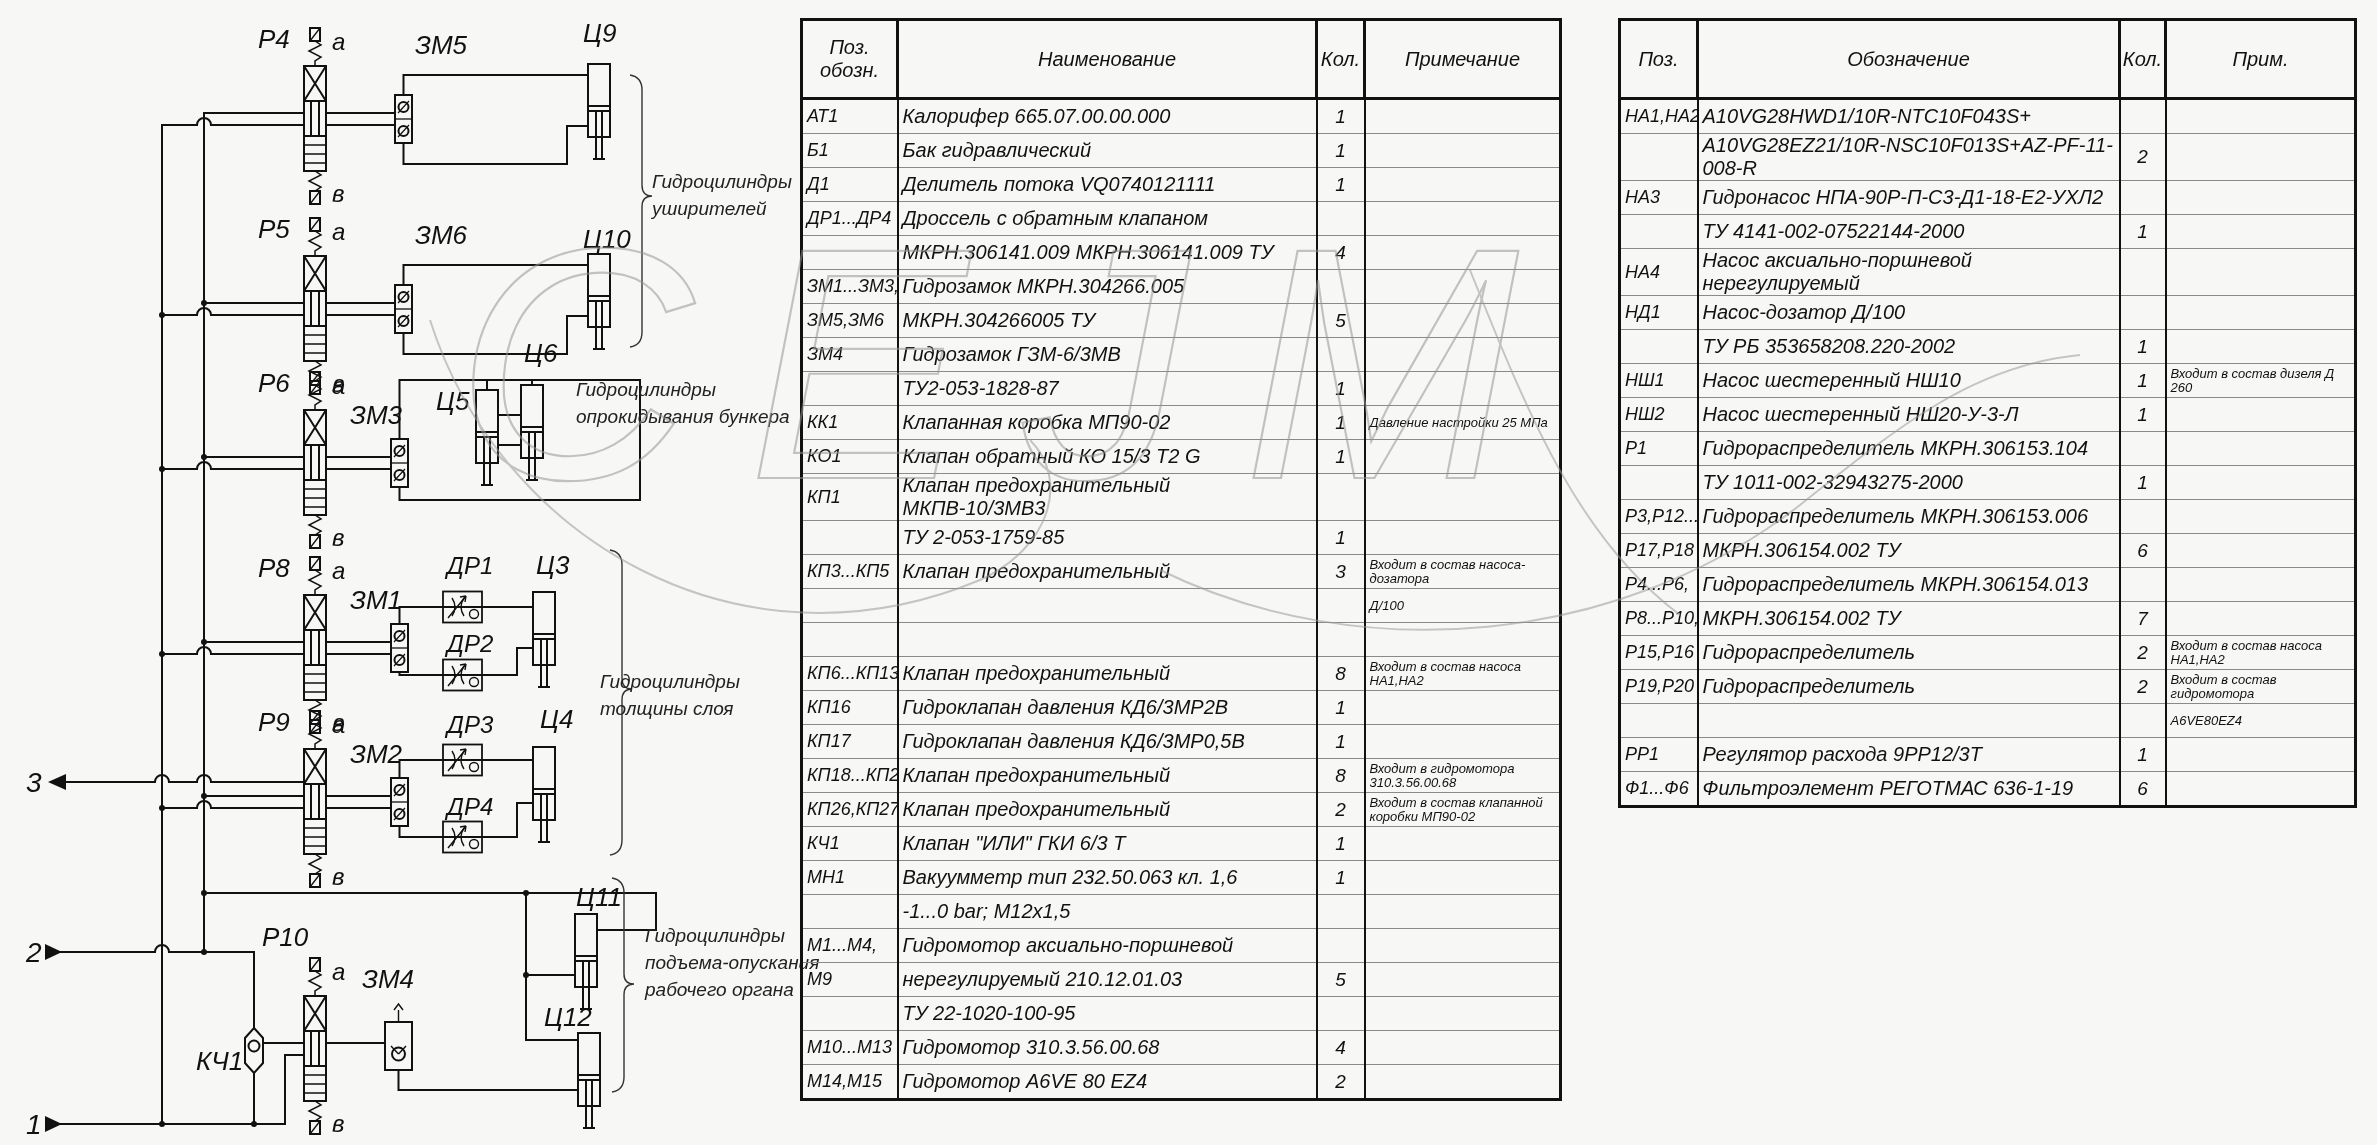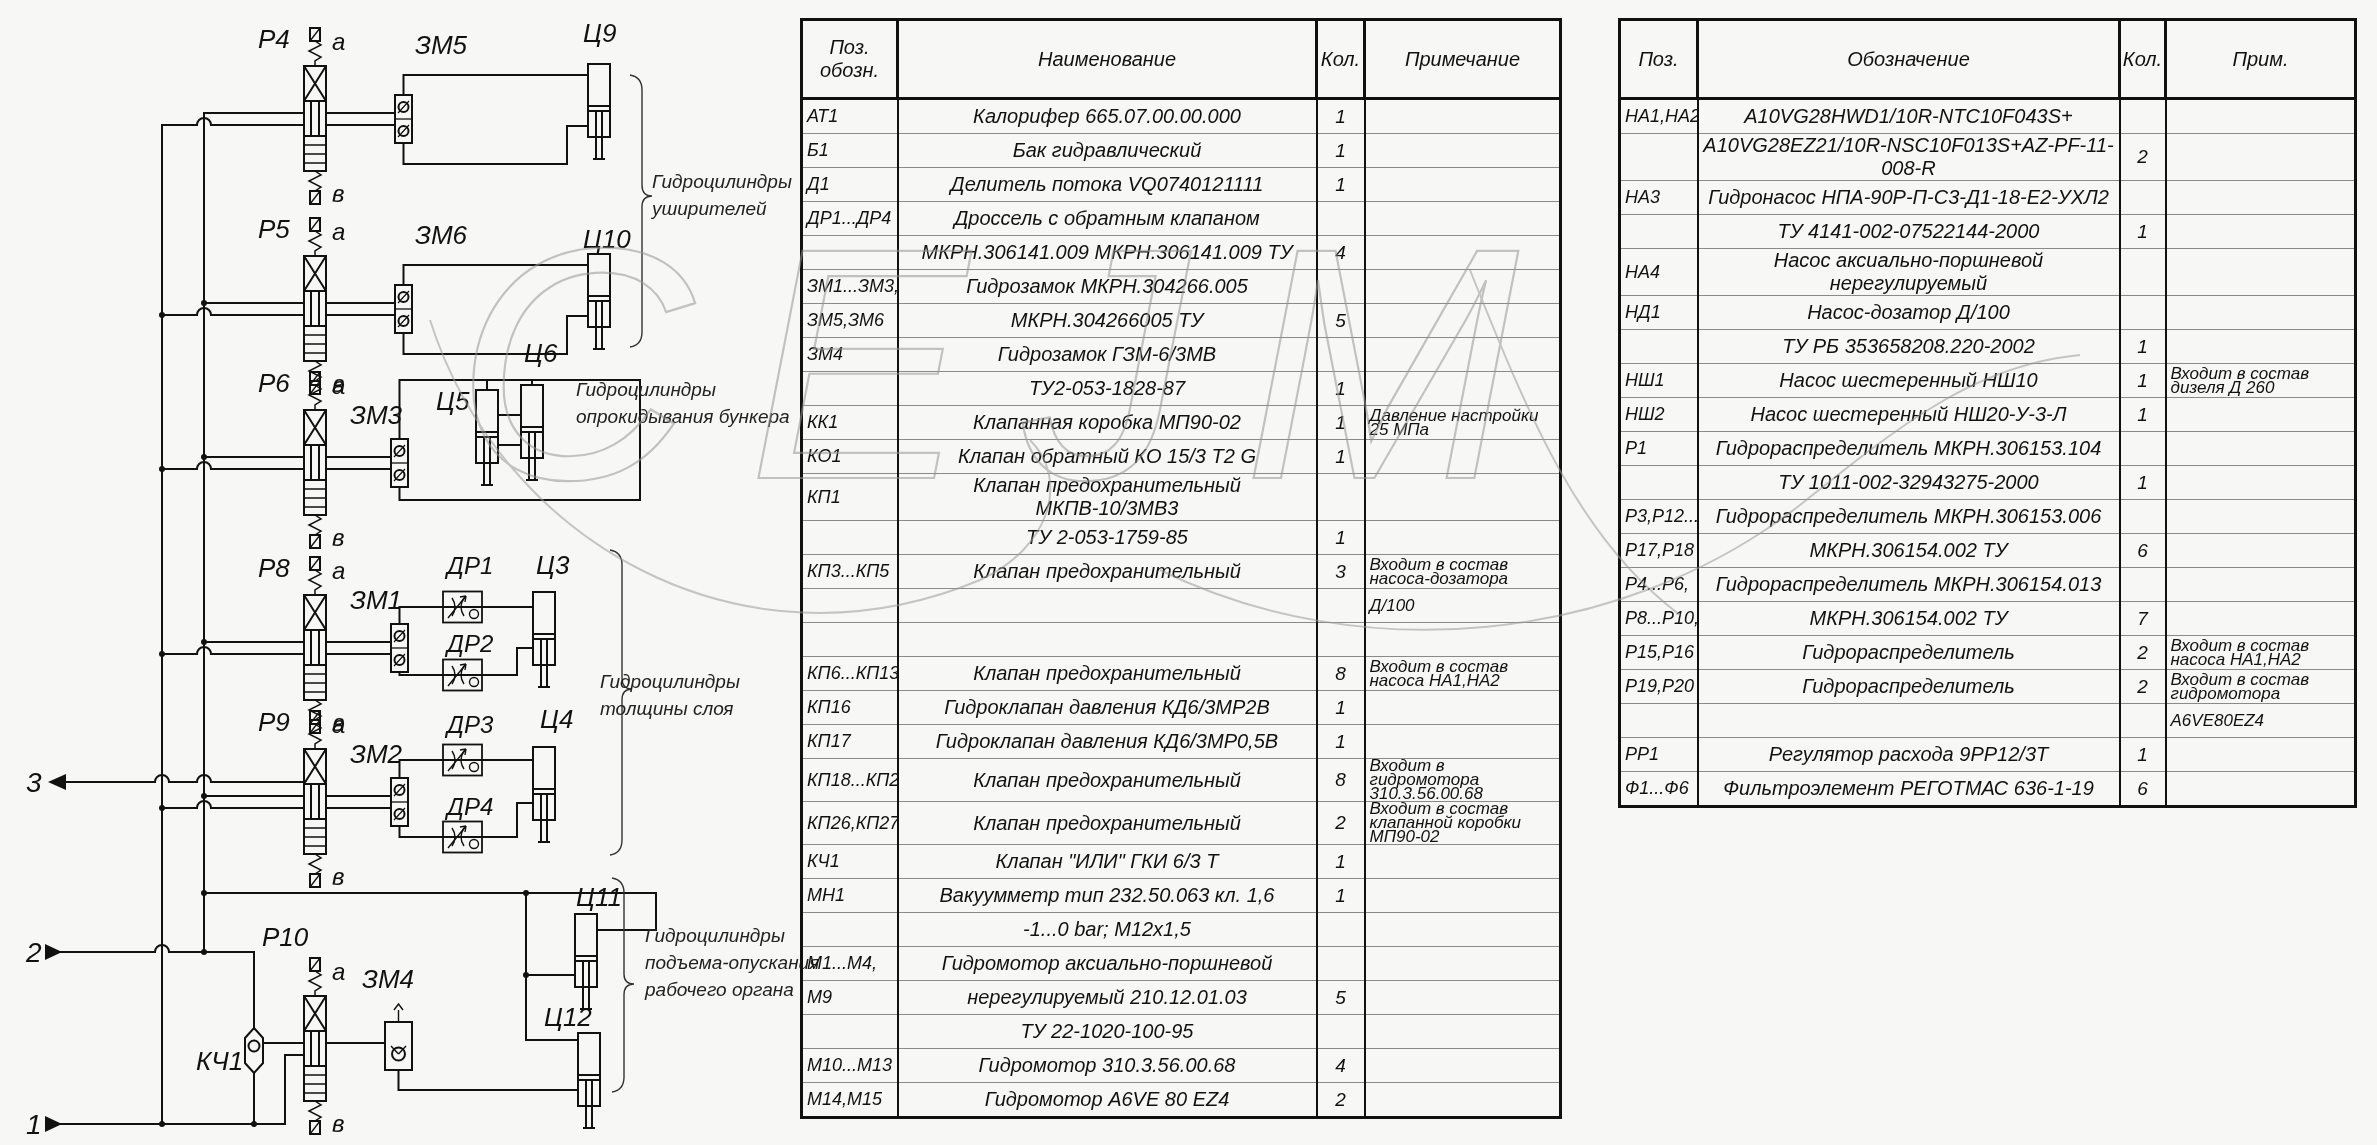--- a/index.html
+++ b/index.html
@@ -12,23 +12,23 @@
   .parts-table{position:absolute;border-collapse:collapse;table-layout:fixed;
                background:transparent;}
   .parts-table th,.parts-table td{font-style:italic;overflow:hidden;}
   .parts-table th{border:3px solid #111;font-size:20px;font-weight:normal;
                   white-space:pre-line;text-align:center;height:74px;}
   .parts-table td{border-left:2.5px solid #111;border-right:2.5px solid #111;
                   border-top:1.2px solid #8a8a8a;height:33px;padding:0 4px;}
   .parts-table{border:3px solid #111;}
   .parts-table tbody tr:first-child td{border-top:3px solid #be185d;}
   .c-pos{font-size:18px;text-align:left;}
-  .c-name{font-size:20px;text-align:center;padding-left:8px;}
+  .c-name{font-size:20px;text-align:left;padding-left:8px;}
   .c-qty{font-size:19px;text-align:center;}
-  .c-note{font-size:17px;line-height:14px;text-align:left;padding-left:6px;}
+  .c-note{font-size:13px;line-height:14px;text-align:left;padding-left:6px;}
   #t1{left:800px;top:18px;width:762px;}
   #t2{left:1618px;top:18px;width:736px;}
   #watermark{position:absolute;left:0;top:0;pointer-events:none;opacity:.55;z-index:5;}
   text{font-family:"Liberation Sans",sans-serif;}
 </style>
 </head>
 <body>
 
 <div id="diagram">
   <svg id="diagram-svg" width="800" height="1145" viewBox="0 0 800 1145">

